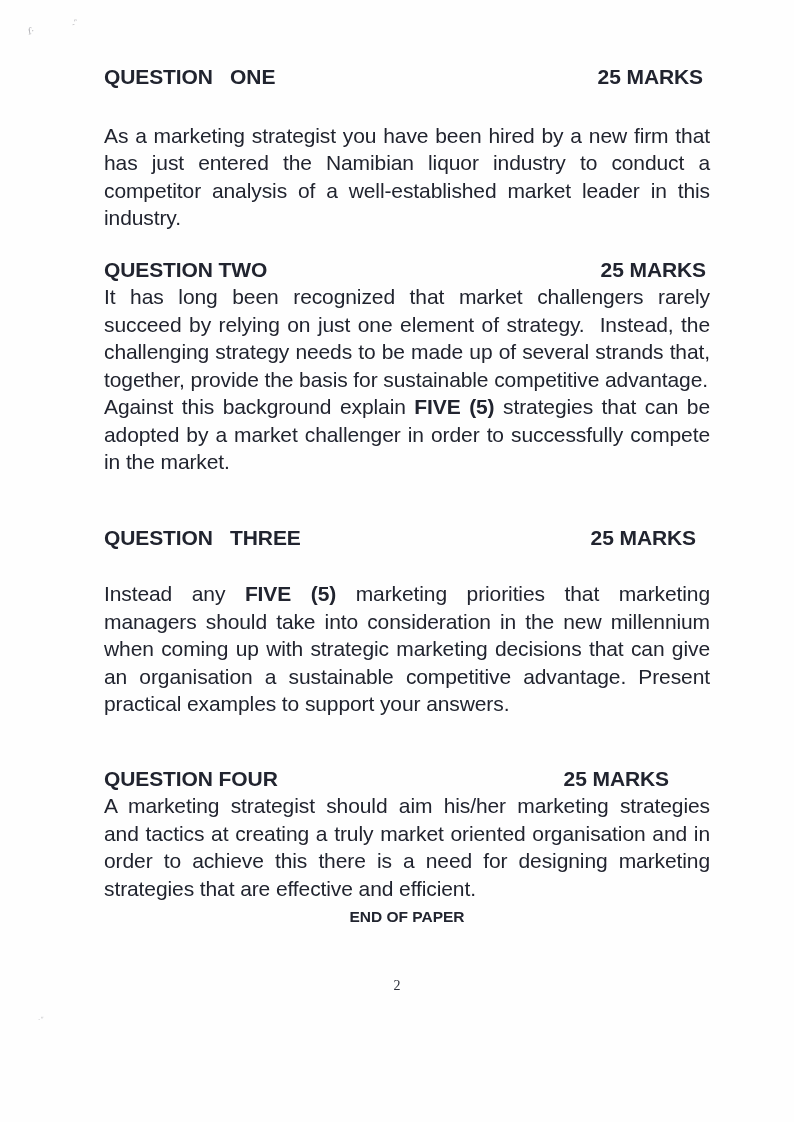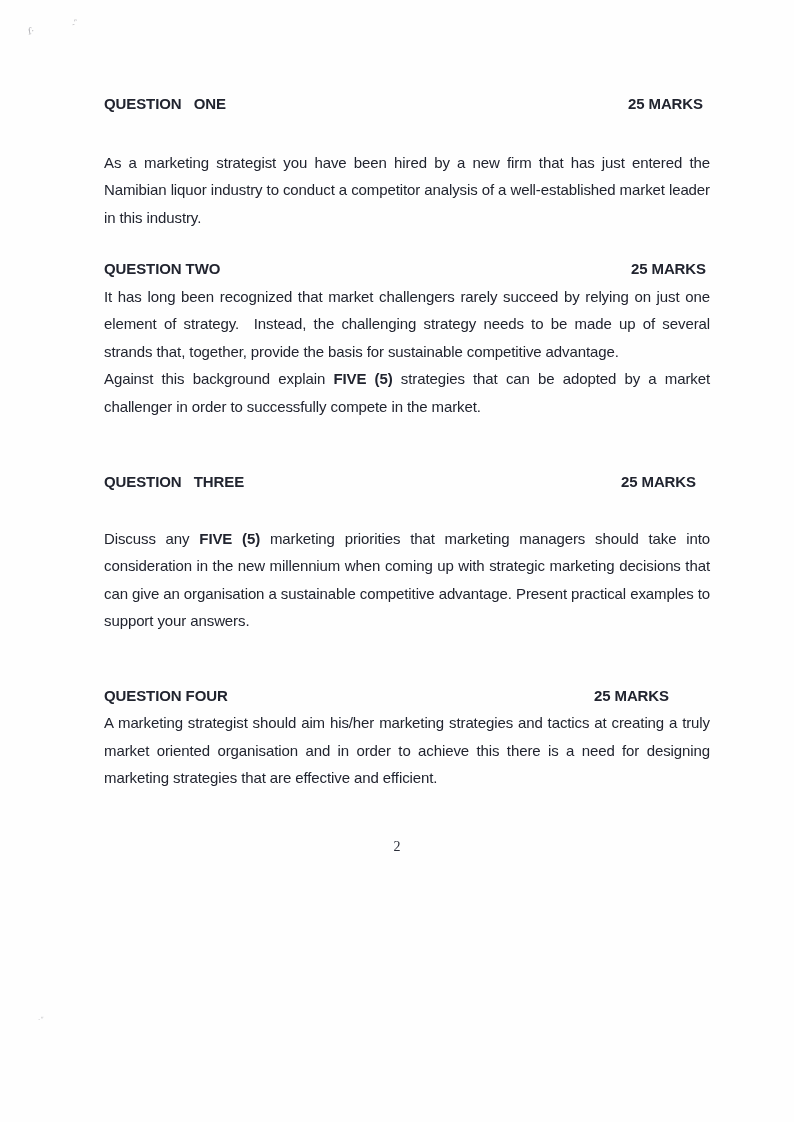--- a/index.html
+++ b/index.html
@@ -29,22 +29,22 @@
     color: #6a6a72;
     opacity: 0.55;
     font-family: "DejaVu Serif", serif;
     user-select: none;
   }
   .scan-mark.m1 { left: 28px;  top: 26px; transform: rotate(-8deg); }
   .scan-mark.m2 { left: 72px;  top: 19px; transform: rotate(-20deg); font-size: 8px; opacity: 0.45; }
   .scan-mark.m3 { left: 38px;  top: 1016px; font-size: 7px; opacity: 0.4; }
 
   .content {
-    padding: 90px 84px 0 104px;   
-    font-size: 15px;
+    padding: 63px 84px 0 104px;   
+    font-size: 21px;
     line-height: 27.5px;
     letter-spacing: -0.1px;
   }
 
   .qheader {
     display: flex;
     justify-content: space-between;
     align-items: baseline;
     font-weight: bold;
   }
@@ -118,30 +118,31 @@
           <p class="qpara"><span>It has long been recognized that market challengers rarely succeed by relying on just one element of strategy.  Instead, the challenging strategy needs to be made up of several strands that, together, provide the basis for sustainable competitive advantage.</span></p>
           <p class="qpara"><span>Against this background explain </span><b>FIVE (5)</b><span> strategies that can be adopted by a market challenger in order to successfully compete in the market.</span></p>
         </div>
       </section>
       <section class="question q3">
         <div class="qheader">
           <span class="qtitle">QUESTION   THREE</span>
           <span class="qmarks">25 MARKS</span>
         </div>
         <div class="q-paragraphs">
-          <p class="qpara"><span>Discuss any </span><b>FIVE (5)</b><span> marketing priorities that marketing managers should take into consideration in the new millennium when coming up with strategic marketing decisions that can give an organisation a sustainable competitive advantage. Present practical examples to support your answers.</span></p>
+          <p class="qpara"><span>Instead any </span><b>FIVE (5)</b><span> marketing priorities that marketing managers should take into consideration in the new millennium when coming up with strategic marketing decisions that can give an organisation a sustainable competitive advantage. Present practical examples to support your answers.</span></p>
         </div>
       </section>
       <section class="question q4">
         <div class="qheader">
           <span class="qtitle">QUESTION FOUR</span>
           <span class="qmarks">25 MARKS</span>
         </div>
         <div class="q-paragraphs">
           <p class="qpara"><span>A marketing strategist should aim his/her marketing strategies and tactics at creating a truly market oriented organisation and in order to achieve this there is a need for designing marketing strategies that are effective and efficient.</span></p>
         </div>
       </section>
     </main>
 
+  <div class="end-of-paper">END OF PAPER</div>
 
   <div class="page-number">2</div>
 
 </div>
 
 </body></html>

